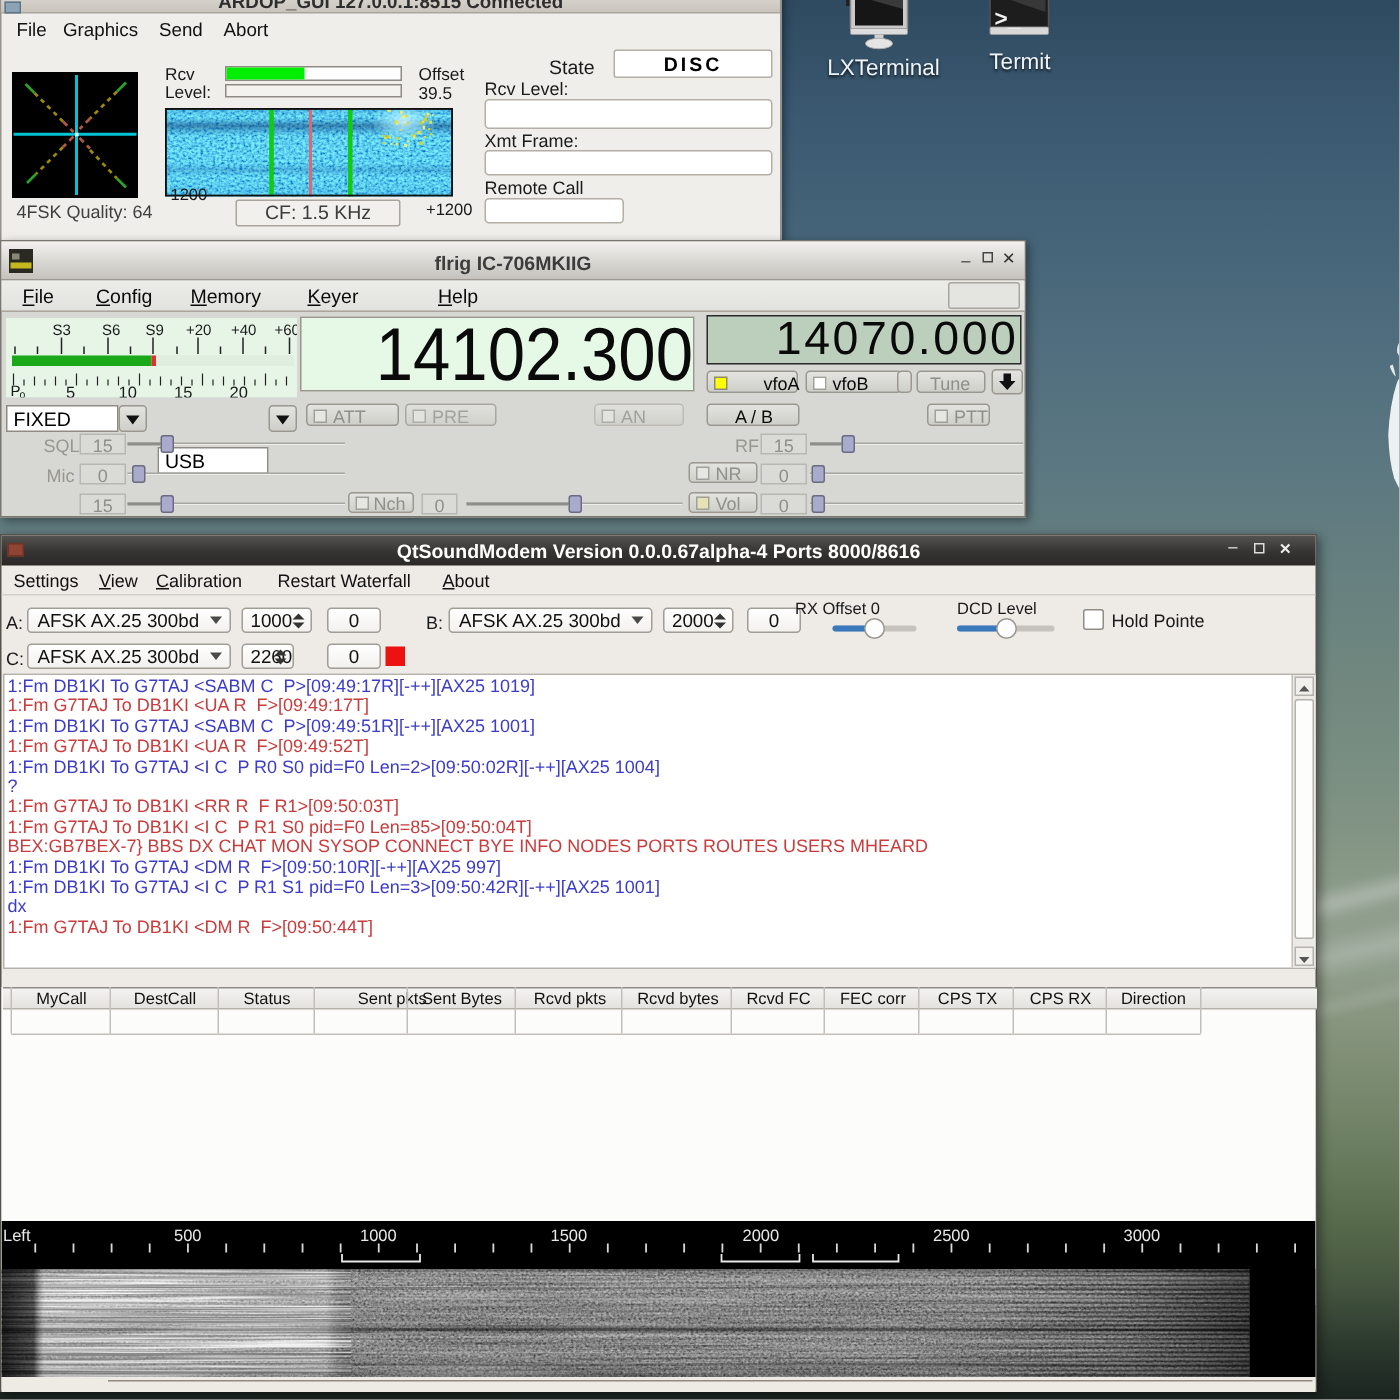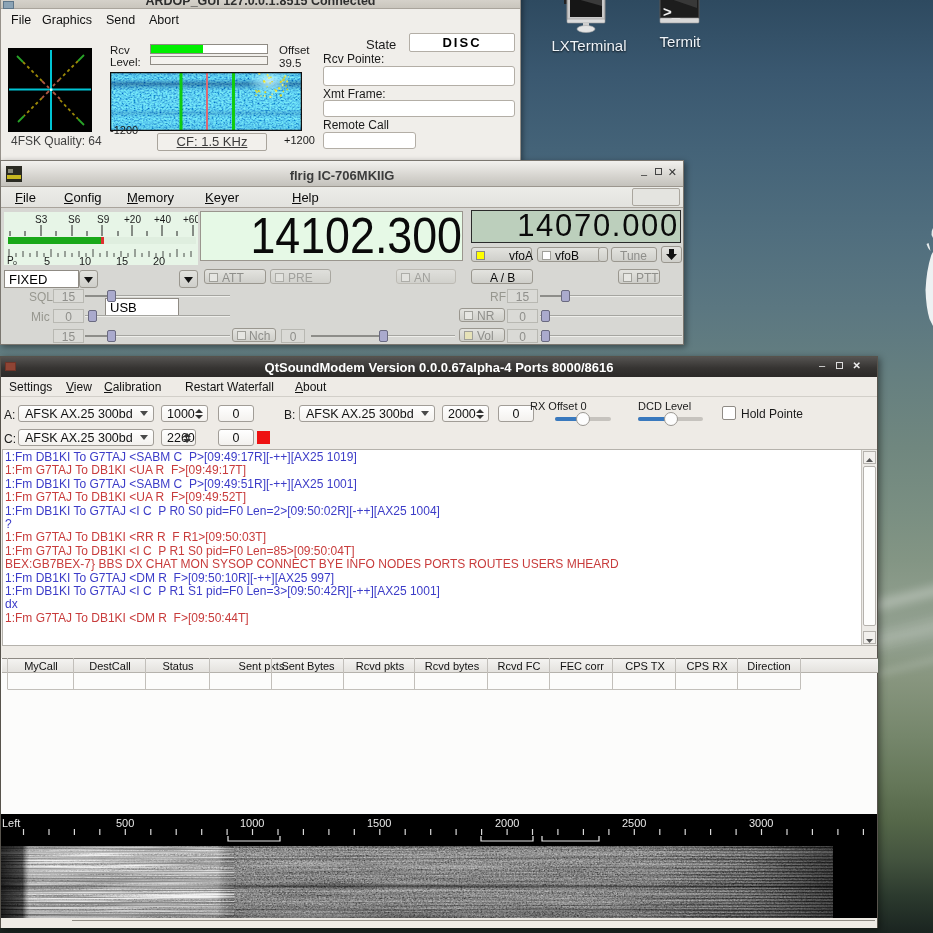--- a/index.html
+++ b/index.html
@@ -189,25 +189,25 @@
       <rect x="153.9" y="10.0" width="1.3" height="1.3" fill="#eaf080"></rect>
       <rect x="171.9" y="13.0" width="1.4" height="1.4" fill="#eaf080"></rect>
       <rect x="173.5" y="4.7" width="1.7" height="1.7" fill="#d8d020"></rect>
       <rect x="146.1" y="19.2" width="1.6" height="1.6" fill="#e8e030"></rect>
       <rect x="169.8" y="9.0" width="1.9" height="1.9" fill="#d8d020"></rect>
       <rect x="172.4" y="6.7" width="2.2" height="2.2" fill="#d8d020"></rect>
       <rect x="176.5" y="8.5" width="1.4" height="1.4" fill="#e8e030"></rect>
       <rect x="0.5" y="0.5" width="191" height="58" fill="none" stroke="#101010" stroke-width="1.5"></rect>
     </svg>
   <div class="abs alabel" style="left:109px;top:137px;font-size:11px;">-1200</div>
-  <div class="abs" style="left:156px;top:146px;width:110px;height:18px;background:#f2f0ec;border:1px solid #a9a49c;border-radius:2px;font-size:13px;color:#3c3c3c;text-align:center;padding-top:0px;text-decoration:underline;">CF:  1.5 KHz</div>
+  <div class="abs" style="left:156px;top:146px;width:110px;height:18px;background:#f2f0ec;border:1px solid #a9a49c;border-radius:2px;font-size:13px;color:#3c3c3c;text-align:center;padding-top:0px;">CF:  1.5 KHz</div>
   <div class="abs alabel" style="left:283px;top:147px;font-size:11px;">+1200</div>
   <div class="abs alabel" style="left:365px;top:50px;font-size:13px;">State</div>
   <div class="abs" style="left:408px;top:46px;width:106px;height:19px;background:#fff;border:1px solid #b3aea6;border-radius:2px;text-align:center;font-size:13px;font-weight:bold;letter-spacing:2px;padding-top:1px;">DISC</div>
-  <div class="abs alabel" style="left:322px;top:65px;">Rcv Pointe:</div>
+  <div class="abs alabel" style="left:322px;top:65px;">Rcv Level:</div>
   <div class="abs ainput" style="left:322px;top:79px;width:192px;height:20px;"></div>
   <div class="abs alabel" style="left:322px;top:100px;">Xmt Frame:</div>
   <div class="abs ainput" style="left:322px;top:113px;width:192px;height:17px;"></div>
   <div class="abs alabel" style="left:322px;top:131px;">Remote Call</div>
   <div class="abs ainput" style="left:322px;top:145px;width:93px;height:17px;"></div>
 </div>
 
 <div class="win" id="flrig">
   <div class="tbar">
     <svg style="position:absolute;left:5px;top:5px;" width="16" height="16">

